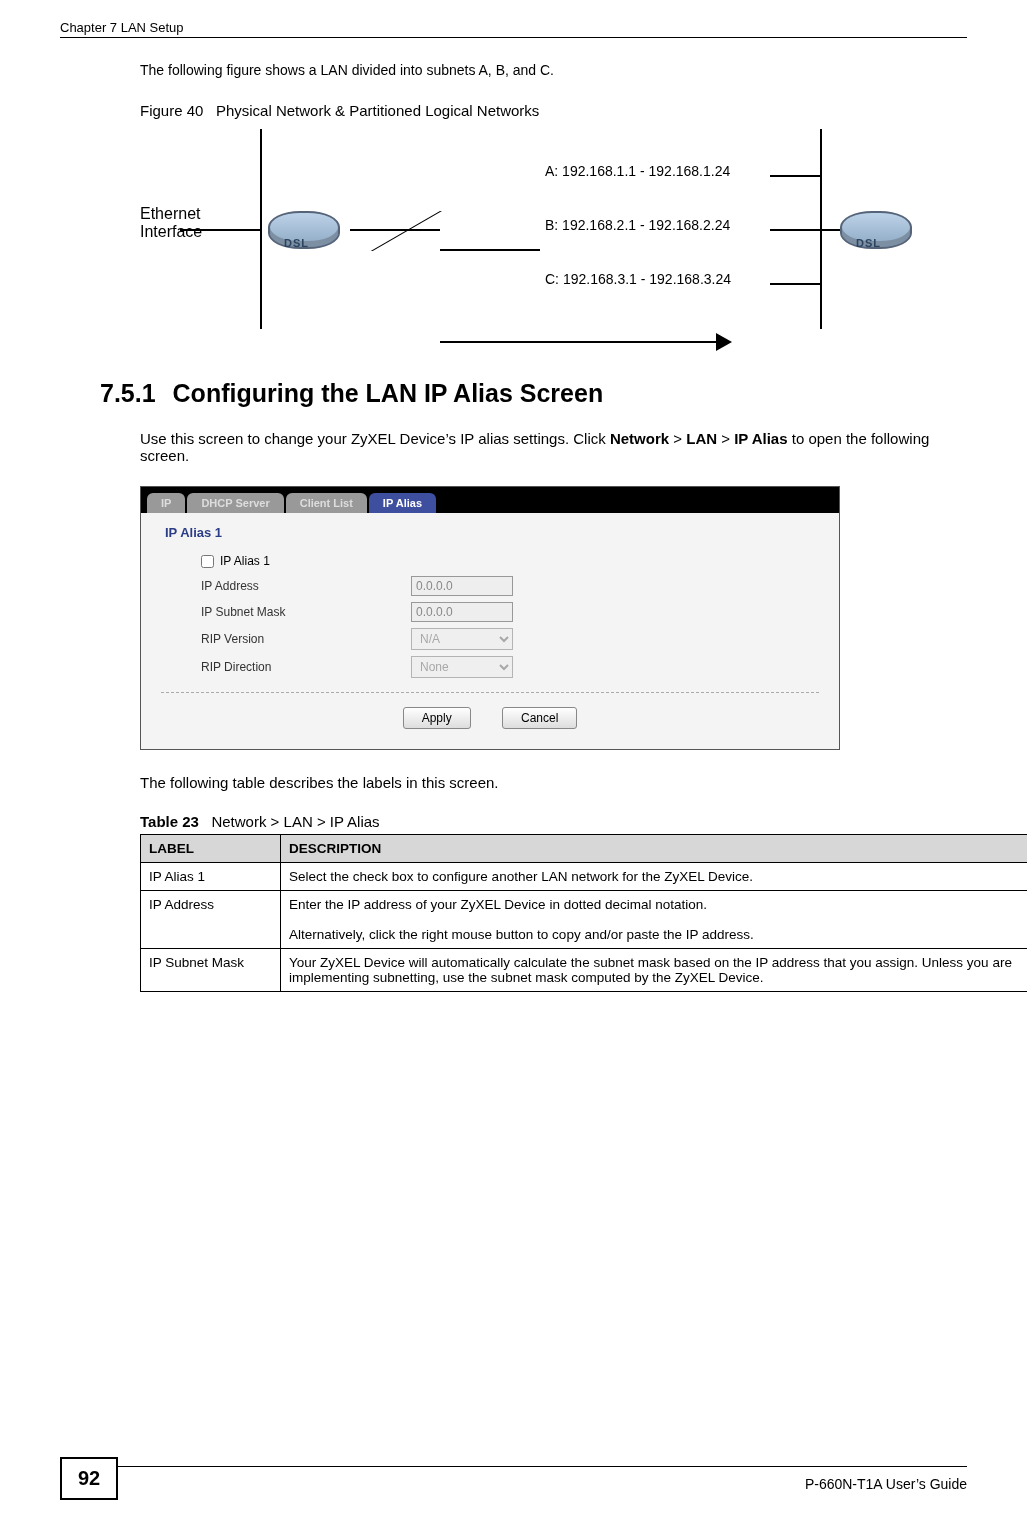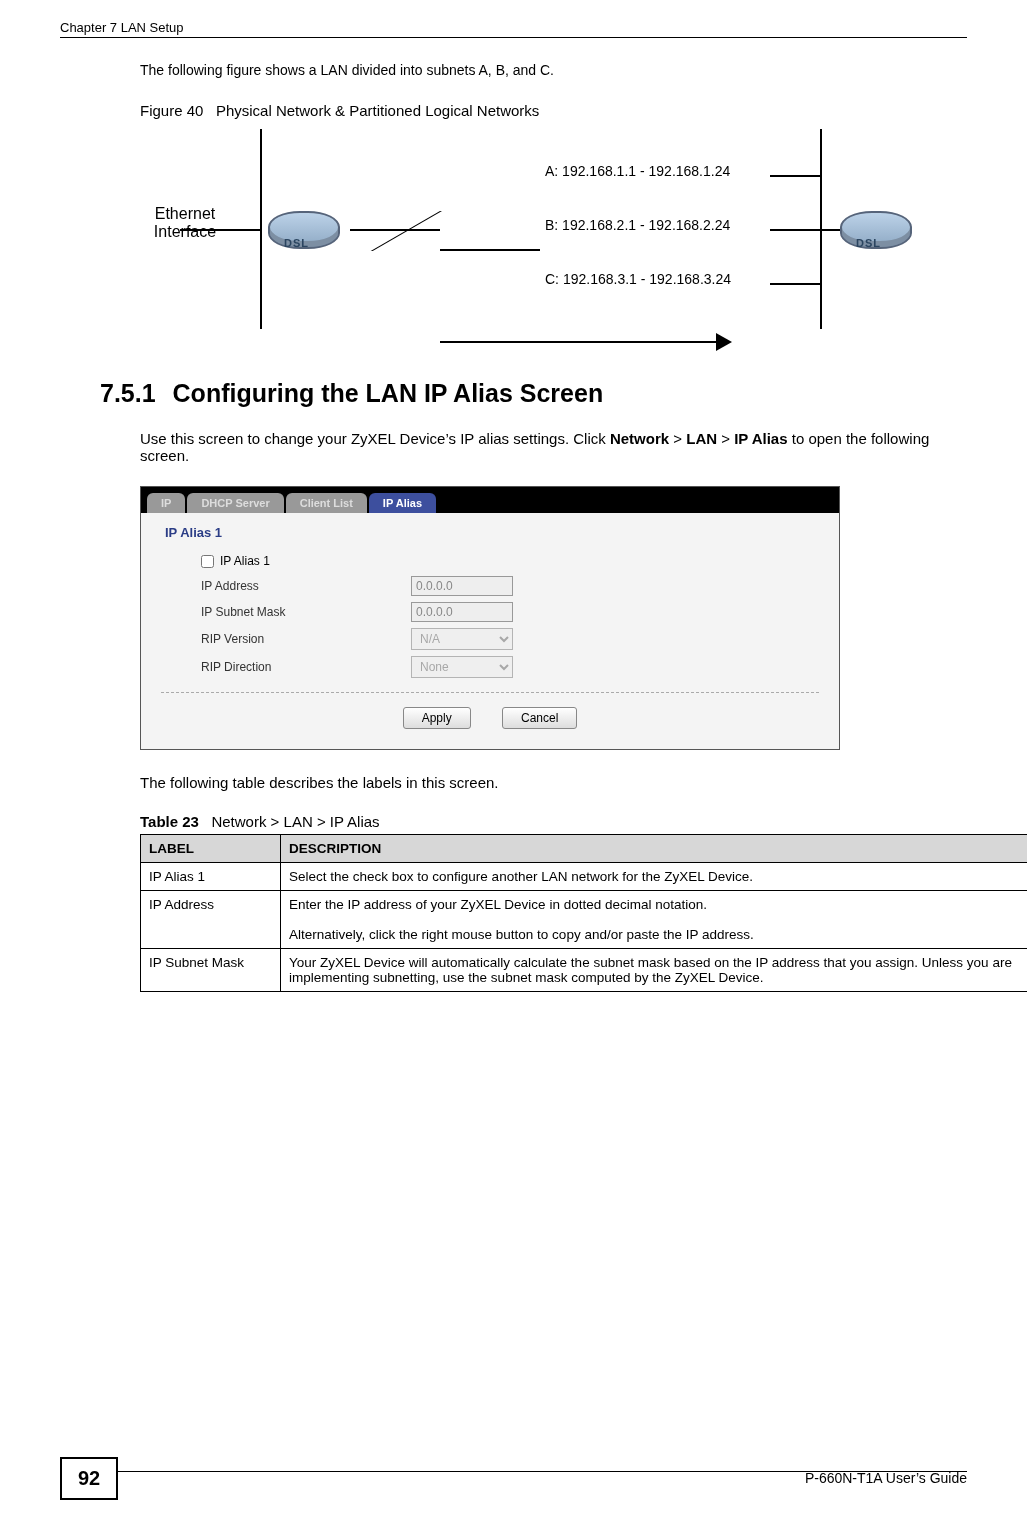--- a/index.html
+++ b/index.html
@@ -64,21 +64,21 @@
       top: 100px;
       width: 80px;
       height: 2px;
       background: #000;
     }
     .eth-label {
       position: absolute;
       left: 30px;
       top: 76px;
       font-size: 16px;
-      text-align: center;
+      text-align: left;
       width: 90px;
       left: 0;
     }
     .router {
       position: absolute;
       width: 72px;
       height: 38px;
       border: 2px solid #56647a;
       border-radius: 32px / 16px;
       background: linear-gradient(#bcd2e8, #8ea9c4);
@@ -266,21 +266,21 @@
     }
     .footer-wrap {
       display:flex;
       flex-direction:column;
       flex:1;
     }
     .footer-bar {
       border-top:1.5px solid #000;
       display:flex;
       justify-content:flex-end;
-      padding-top:0;
+      padding-top:11px;
     }
   </style>
 </head>
 <body>
 
 <div class="header-line">
   <span>Chapter 7 LAN Setup</span>
   <span></span>
 </div>
 

